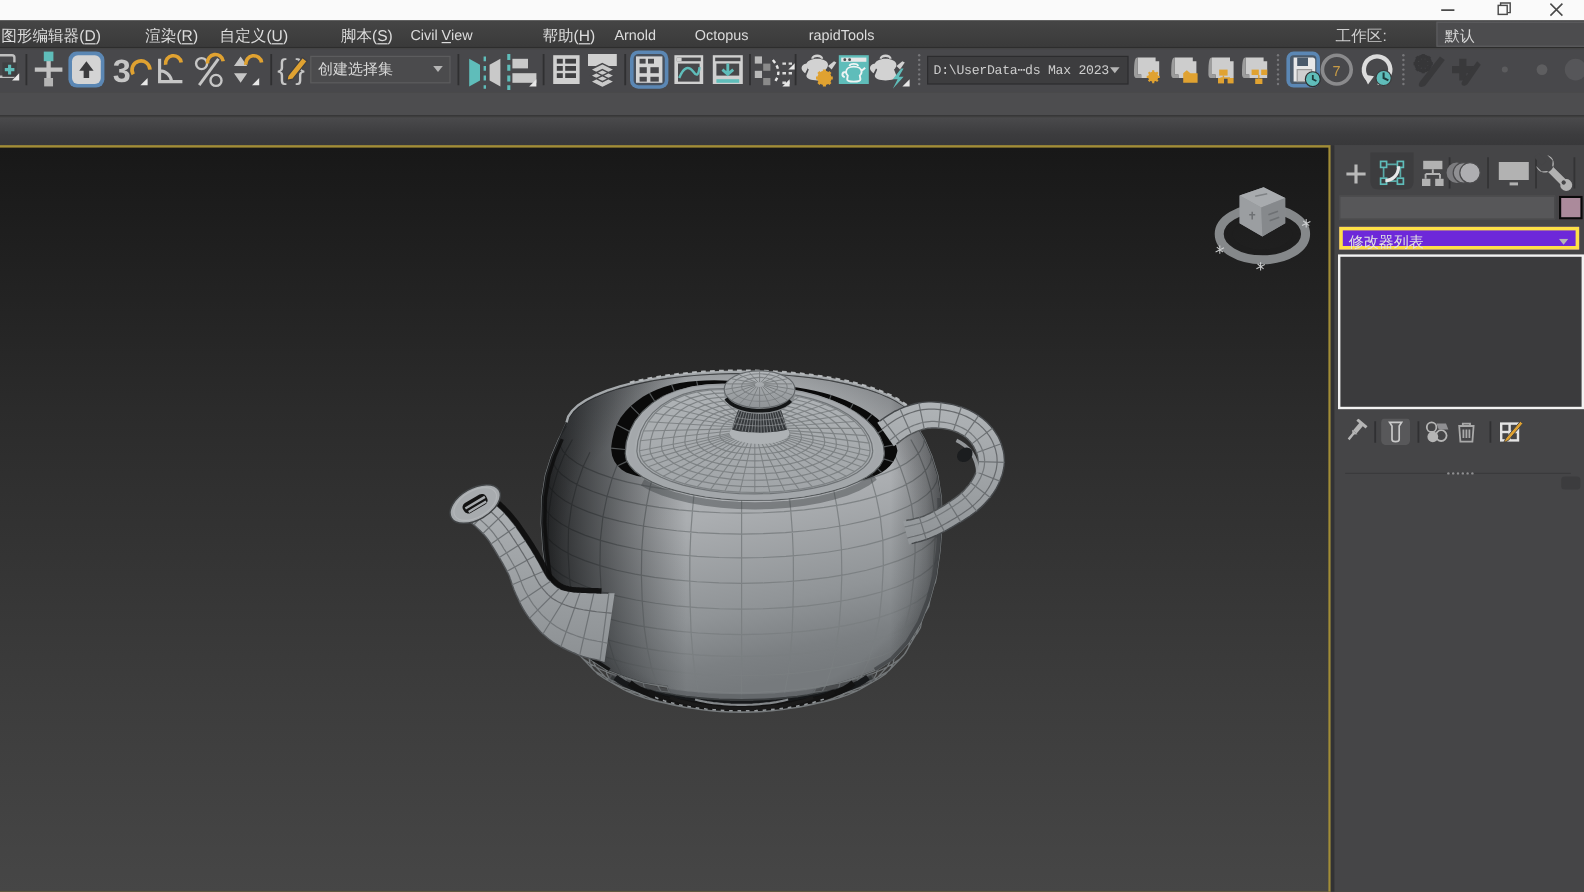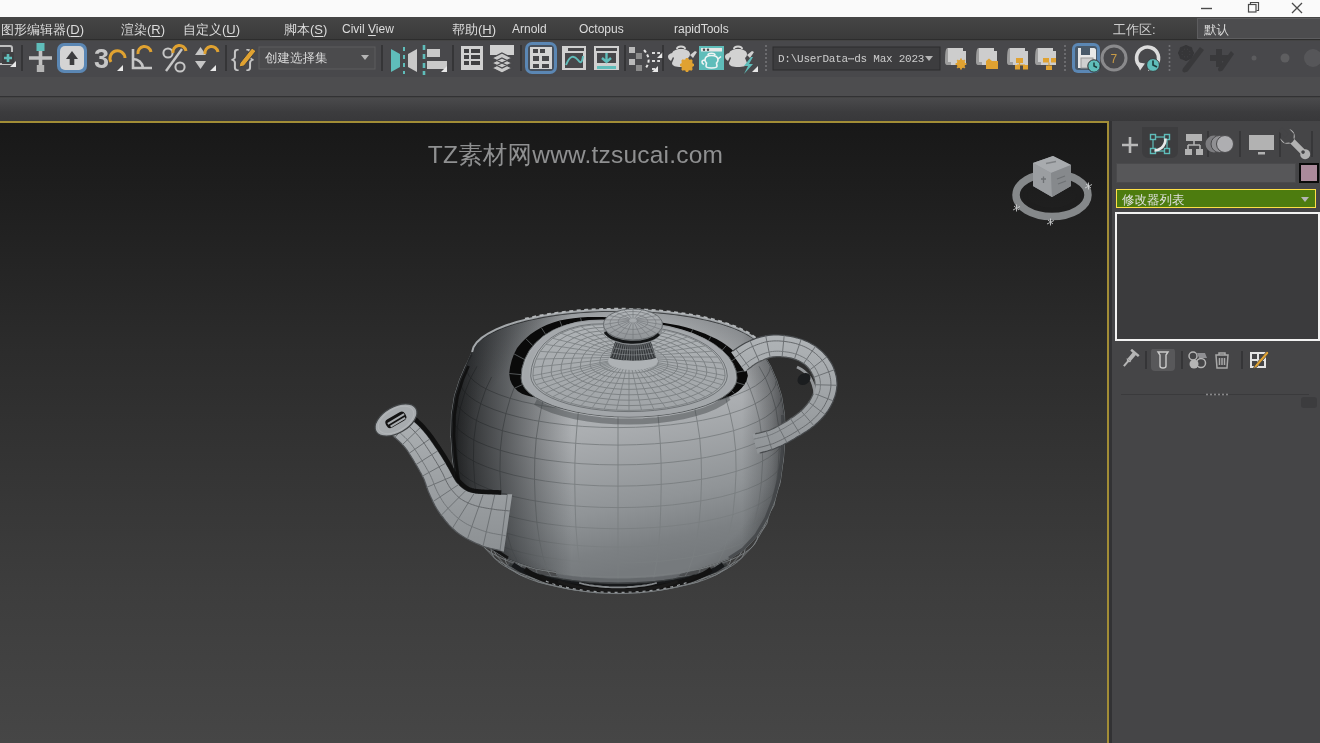--- a/index.html
+++ b/index.html
@@ -287,21 +287,20 @@
 
 <circle cx="1254" cy="17" r="2.5" fill="#5c5c5e"></circle>
 <circle cx="1285" cy="17" r="4.5" fill="#5e5e60"></circle>
 <circle cx="1313" cy="17" r="9" fill="#5a5a5c" opacity="0.8"></circle>
 </svg>
 </div>
 <div id="stripA"></div>
 <div id="stripB"></div>
 <div id="vpborder"></div>
 <div id="viewport">
-  <div id="watermark">TZ素材网www.tzsucai.com</div>
   <svg class="abs" style="left:0;top:0" width="1107" height="620" viewBox="0 123 1107 620">
     <defs>
       <linearGradient id="bodyg" x1="0" y1="0" x2="0.25" y2="1">
         <stop offset="0" stop-color="#b2b6b9"></stop>
         <stop offset="0.5" stop-color="#abaeb1"></stop>
         <stop offset="0.78" stop-color="#909497"></stop>
         <stop offset="0.92" stop-color="#7c8083"></stop>
         <stop offset="1" stop-color="#767a7d"></stop>
       </linearGradient>
       <linearGradient id="lidg" x1="0" y1="0" x2="0" y2="1">
@@ -454,21 +453,21 @@
 
  <g transform="translate(187,24) rotate(-45)">
   <path d="M -6.5,-16 A 7.5 7.5 0 1 0 6.5,-16 L 6.5,-9.5 L 3,-6.5 L 3,9 A 5 5 0 1 1 -3,9 L -3,-6.5 L -6.5,-9.5 Z" fill="#b2b2b2"></path>
   <rect x="-2.6" y="-22" width="5.2" height="9" fill="#454547"></rect>
   <circle cx="0" cy="10" r="1.8" fill="#454547"></circle>
  </g>
  <line x1="203" y1="10" x2="203" y2="36" stroke="#333335" stroke-width="1.5"></line>
 </svg>
 <div class="abs" style="left:7px;top:42px;width:180px;height:20px;background:#575759;border:1px solid #4a4a4c"></div>
 <div class="abs" style="left:190px;top:42px;width:20px;height:20px;background:#ab8a9b;border:2px solid #0a0a0a"></div>
-<div class="abs" style="left:7px;top:68px;width:200px;height:19px;background:#4d7c0f;border:1px solid #fde047">
+<div class="abs" style="left:7px;top:68px;width:200px;height:19px;background:#6d28d9;border:3px solid #fde047">
   <span class="abs" style="left:5px;top:2px;font-size:12.5px;color:#e2e2e2">修改器列表</span>
   <svg class="abs" style="right:5px;top:7px" width="9" height="6">
         <path d="M0,0 L8,0 L4,5 Z" fill="#b5b5b5"></path>
       </svg>
 </div>
 <div class="abs" style="left:6px;top:91px;width:205px;height:129px;background:#3b3b3d;border:2px solid #f2f2f2"></div>
 <svg class="abs" style="left:0;top:228px" width="211" height="22" viewBox="0 0 211 22">
 
   <g transform="translate(20,11) rotate(40)">
     <rect x="-2" y="-9" width="4" height="9" fill="#b5b5b5"></rect>

